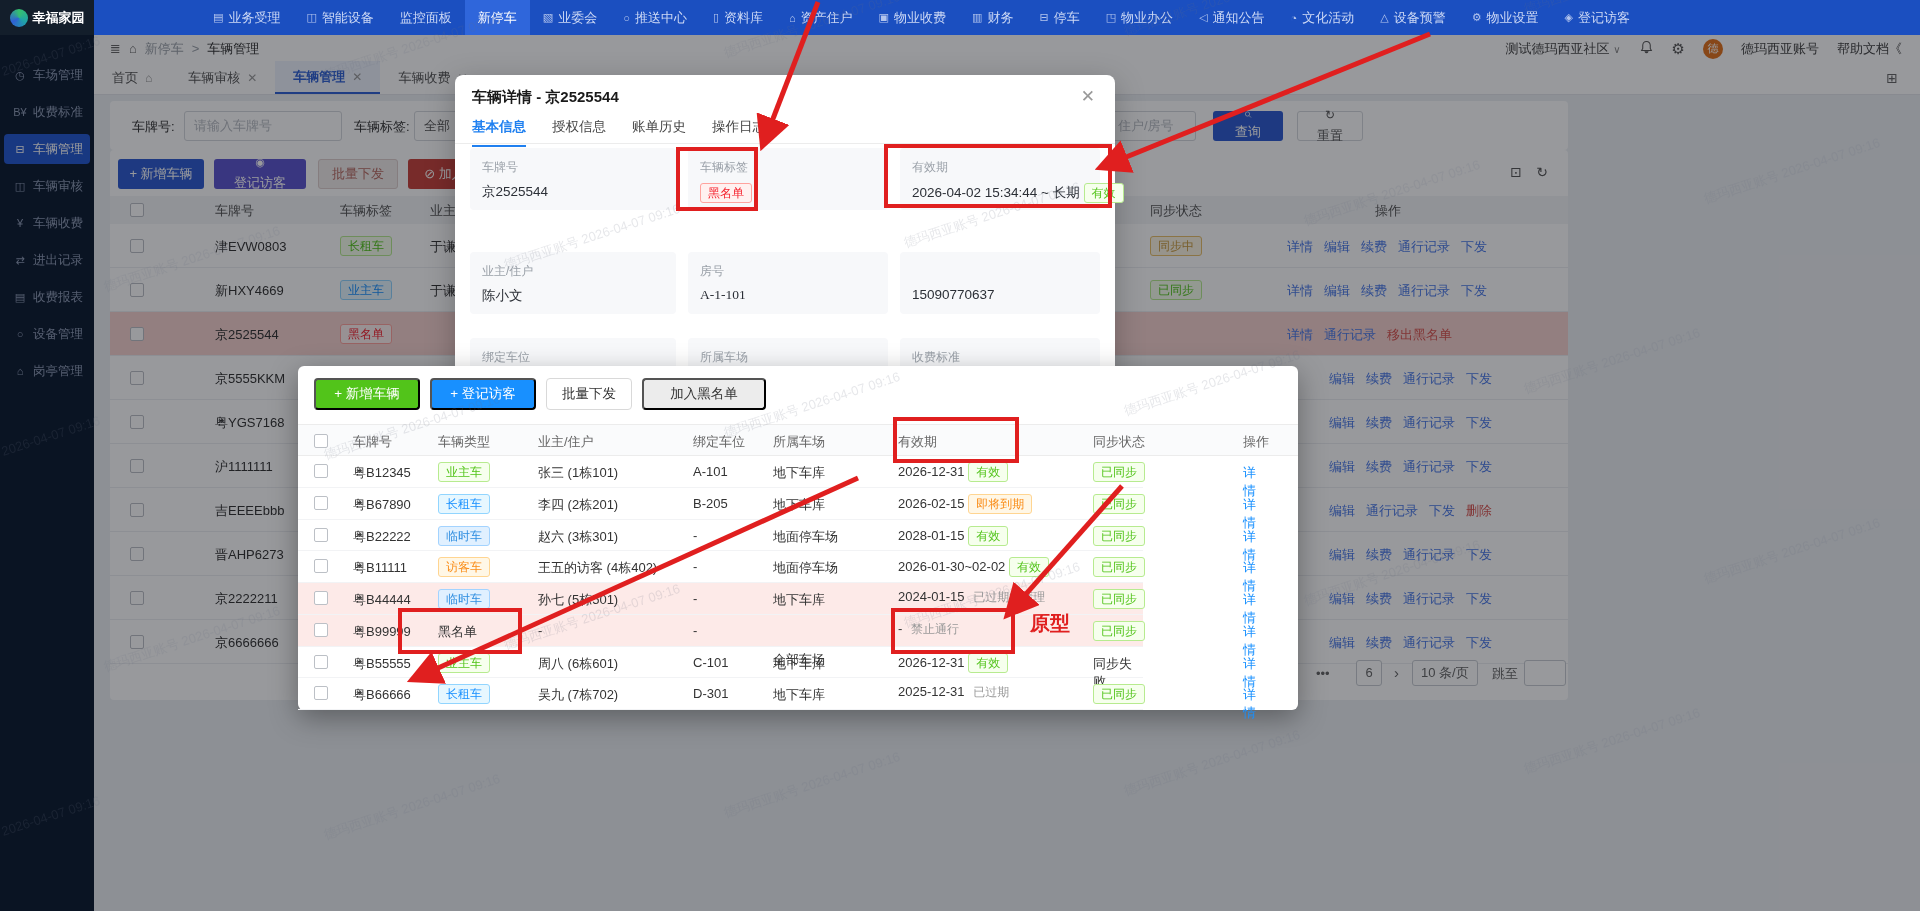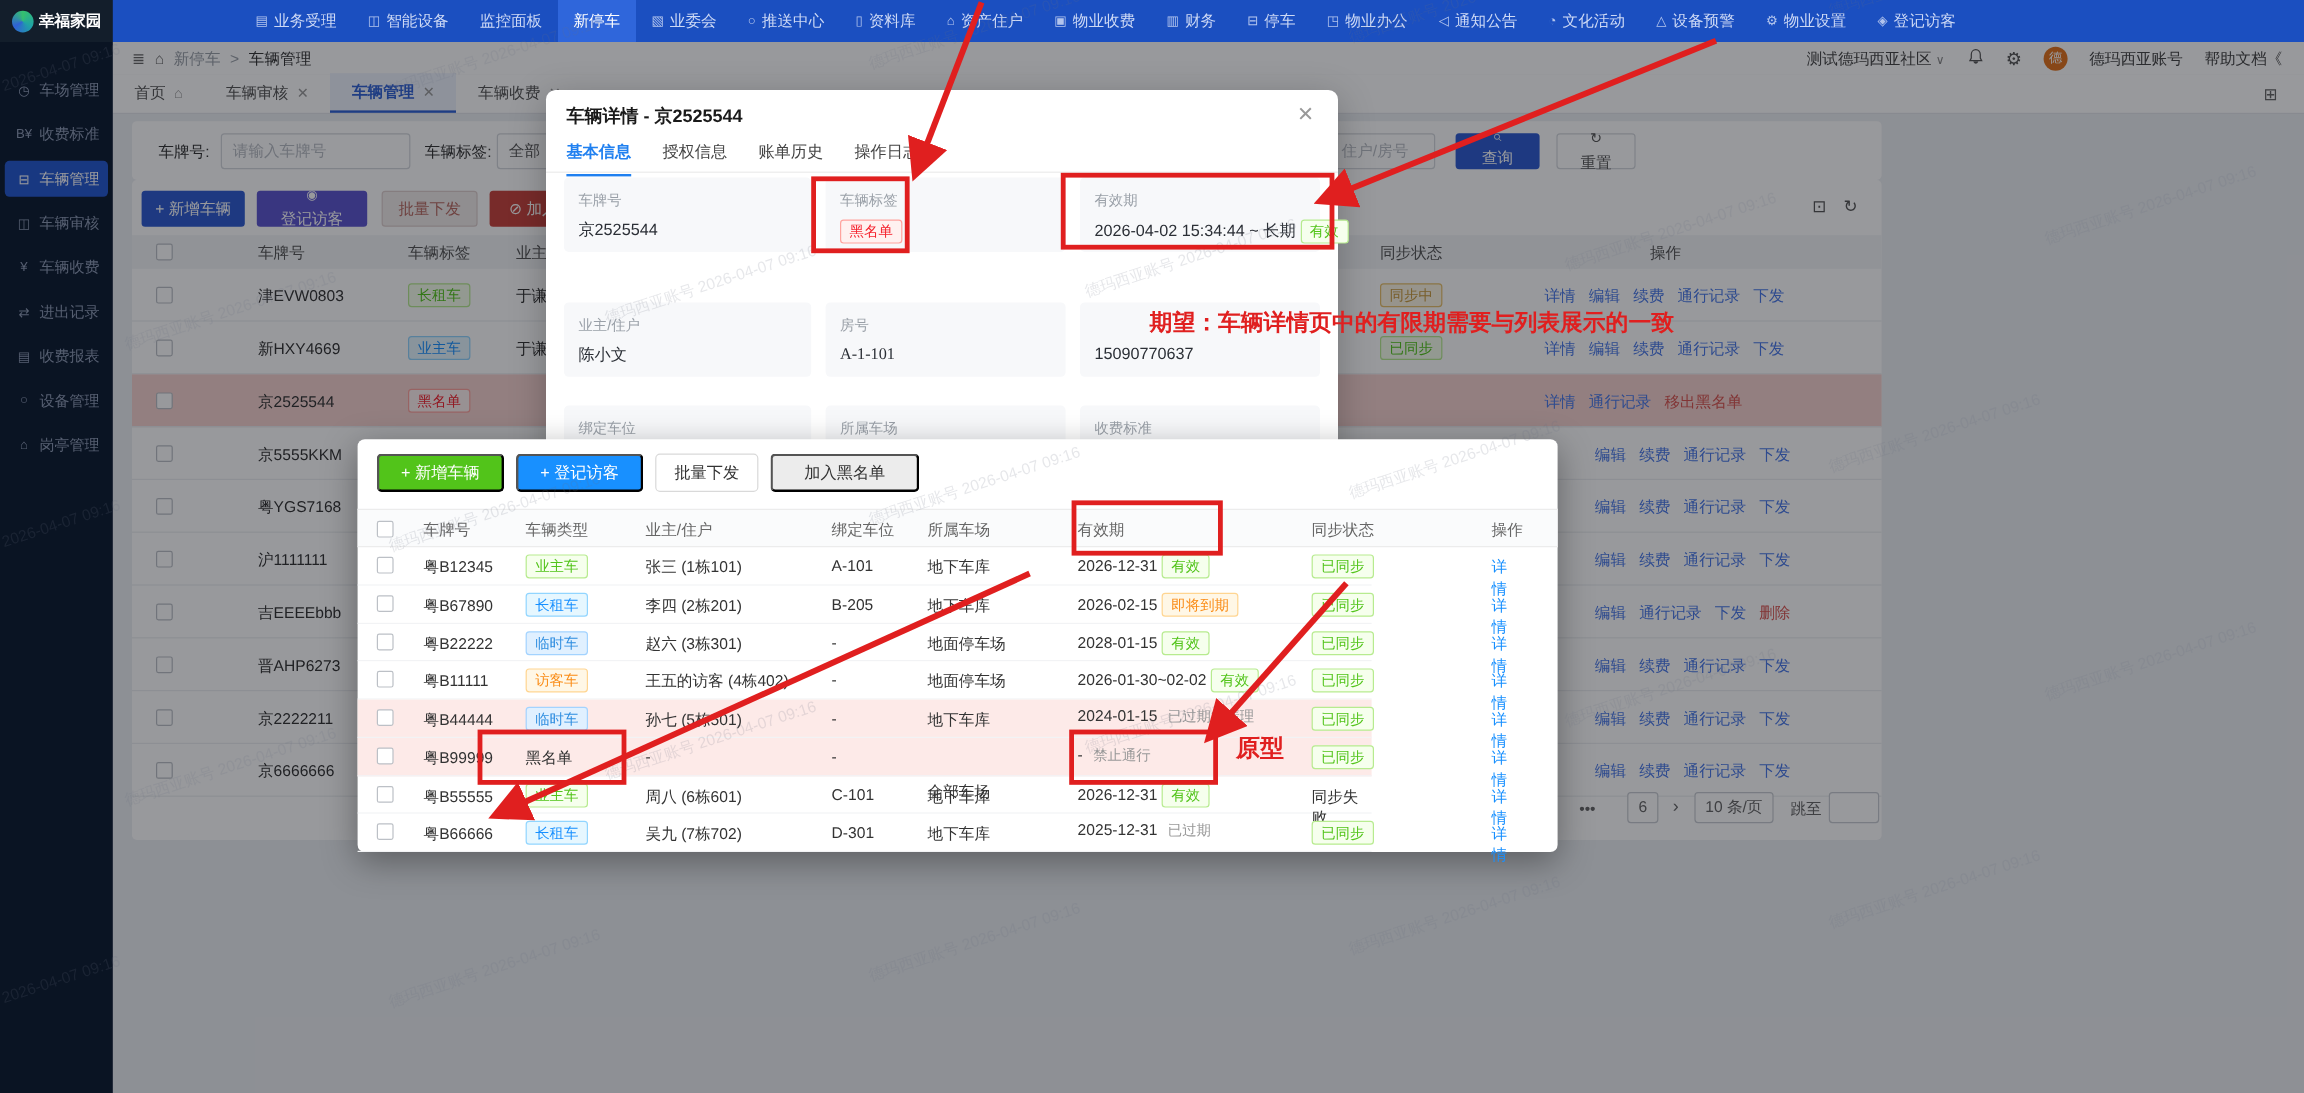--- a/index.html
+++ b/index.html
@@ -585,21 +585,20 @@
       <span class="wm" style="left: 720px; top: 776px;">德玛西亚账号 2026-04-07 09:16</span>
       <span class="wm" style="left: 1120px; top: 754px;">德玛西亚账号 2026-04-07 09:16</span>
       <span class="wm" style="left: 1520px; top: 732px;">德玛西亚账号 2026-04-07 09:16</span>
     </div>
 
   <div class="annbox ann" style="left:676px; top:147px; width:82px; height:64px;"></div>
   <div class="annbox ann" style="left:884px; top:144px; width:228px; height:64px;"></div>
   <div class="annbox ann" style="left:893px; top:417px; width:126px; height:46px;"></div>
   <div class="annbox ann" style="left:398px; top:608px; width:124px; height:46px;"></div>
   <div class="annbox ann" style="left:891px; top:608px; width:124px; height:46px;"></div>
-  <div class="anntext ann" style="left:958px; top:256px; font-size:19px;">期望：车辆详情页中的有限期需要与列表展示的一致</div>
   <div class="anntext ann" style="left:1030px; top:610px; font-size:20px;">原型</div>
   <svg id="annsvg">
     <defs>
       <marker id="ah" markerWidth="7" markerHeight="7" refX="5" refY="3.5" orient="auto">
         <polygon points="0 0, 7 3.5, 0 7" fill="#e01f1f"></polygon>
       </marker>
     </defs>
     <line x1="818" y1="2" x2="764" y2="142" stroke="#e01f1f" stroke-width="5" marker-end="url(#ah)"></line>
     <line x1="1430" y1="34" x2="1104" y2="166" stroke="#e01f1f" stroke-width="5" marker-end="url(#ah)"></line>
     <line x1="858" y1="478" x2="416" y2="678" stroke="#e01f1f" stroke-width="5" marker-end="url(#ah)"></line>

